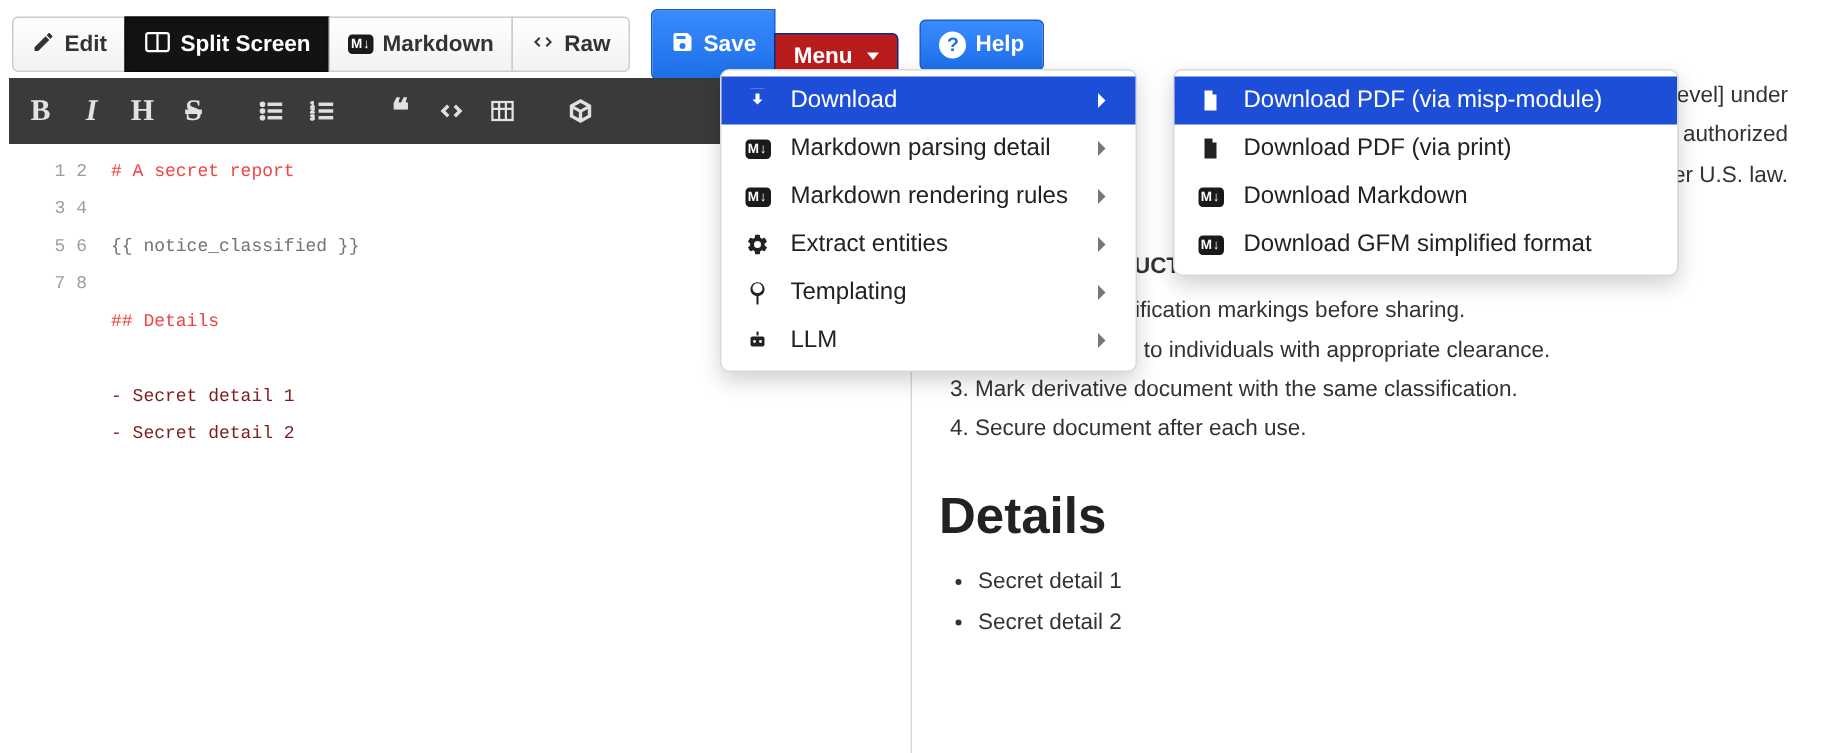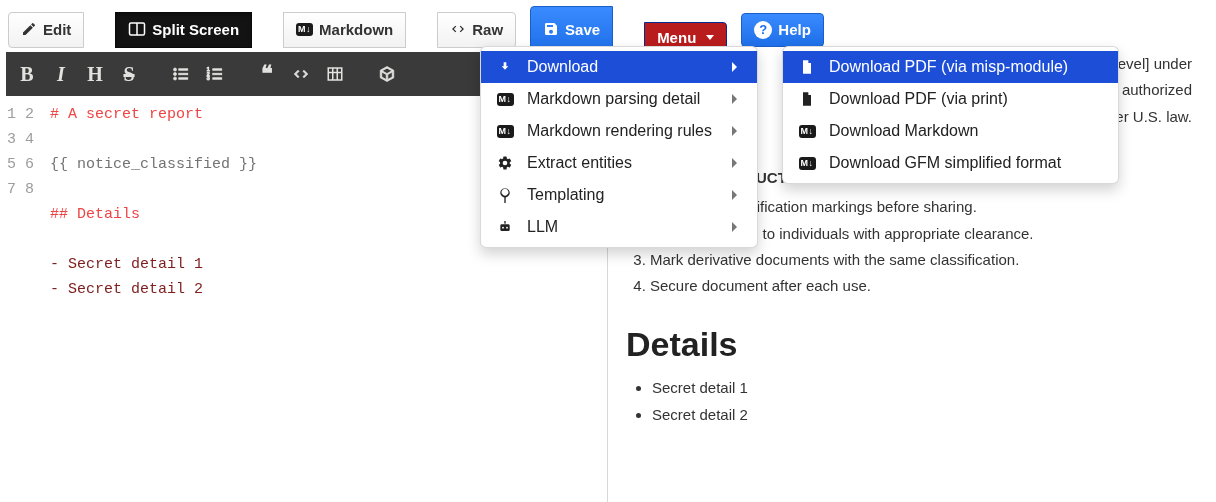--- a/index.html
+++ b/index.html
@@ -12,21 +12,21 @@
     width: 1216px;
     height: 502px;
     overflow: hidden;
   }
   .top-toolbar {
     display: flex;
     gap: 4px;
     padding: 6px 8px 10px 8px;
     align-items: center;
   }
-  .btn-group { display: inline-flex; gap: 32px; }
+  .btn-group { display: inline-flex; }
   .btn {
     display: inline-flex;
     align-items: center;
     gap: 6px;
     border: 1px solid #ccc;
     background: linear-gradient(#fff,#f2f2f2);
     color: #333;
     font-size: 15px;
     line-height: 1;
     padding: 7px 12px;
@@ -109,23 +109,24 @@
   .tb-btn svg { width: 18px; height: 18px; fill: currentColor; stroke: currentColor; }
   .fake-B  { font-family: Georgia, serif; font-size: 20px; font-weight: 900; }
   .fake-I  { font-family: Georgia, serif; font-size: 20px; font-style: italic; font-weight: 700;}
   .fake-H  { font-family: Georgia, serif; font-size: 20px; font-weight: 900;}
   .fake-S  { font-family: Georgia, serif; font-size: 20px; font-weight: 900; text-decoration: line-through; text-decoration-thickness: 3px;}
   
   .editor {
     flex: 1;
     display: flex;
     font-family: ui-monospace, SFMono-Regular, Menlo, Consolas, "Liberation Mono", monospace;
-    font-size: 15px;
+    font-size: 12px;
     line-height: 25px;
     background: #fff;
+    margin-left: 24px;
   }
   .gutter {
     text-align: right;
     color: #9d9d9d;
     padding: 6px 6px 0 0;
     user-select: none;
     width: 28px;
     background: #fff;
   }
   .code {
@@ -333,21 +334,21 @@
       <p style="text-align:right; margin:0 0 3px 0;"><span>Level] under</span></p>
       <p style="text-align:right; margin:0 0 3px 0;"><span>authorized</span></p>
       <p style="text-align:right; margin:0;"><span style="padding-left:130px">in criminal penalties under U.S. law.</span></p>
     </div>
     <p style="margin:8px 0 6px 0;">
       <span style="padding-left:130px"><strong>UCTIONS</strong><span>:</span></span>
     </p>
     <ol id="instr-list">
         <li>Review all classification markings before sharing.</li>
         <li>Limit distribution to individuals with appropriate clearance.</li>
-        <li>Mark derivative documents with the same classification.</li>
+        <li>Mark derivative document with the same classification.</li>
         <li>Secure document after each use.</li>
       </ol>
     <h2>Details</h2>
     <ul id="details-list">
         <li>Secret detail 1</li>
         <li>Secret detail 2</li>
       </ul>
   </div>
 </div>
 

